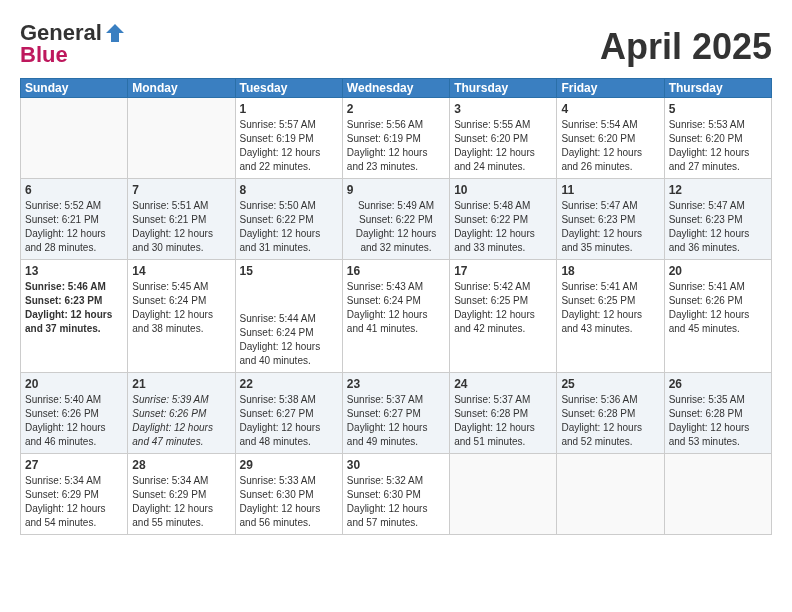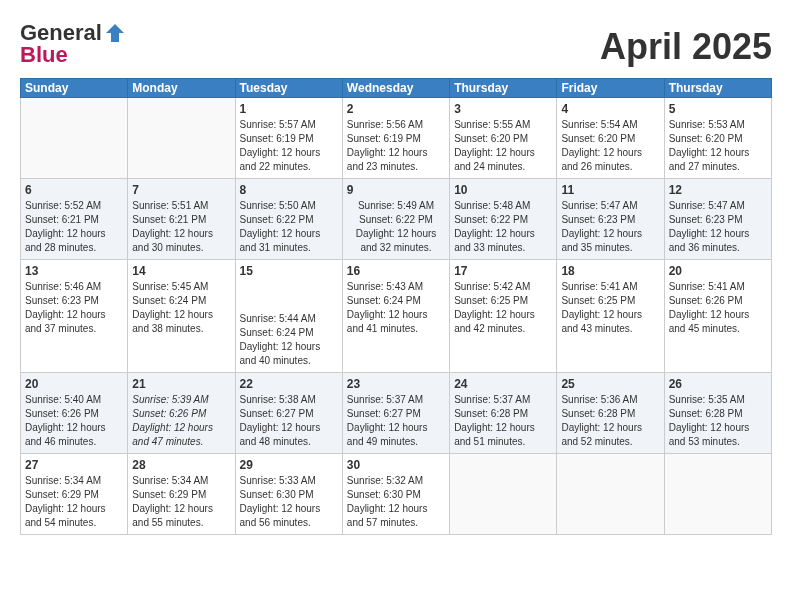--- a/index.html
+++ b/index.html
@@ -190,21 +190,21 @@
         <td>
           <span class="day-number">12</span>
           <div class="day-info" style="white-space: pre-line;">Sunrise: 5:47 AM
 Sunset: 6:23 PM
 Daylight: 12 hours and 36 minutes.</div>
         </td>
       </tr>
       <tr>
         <td>
           <span class="day-number">13</span>
-          <div class="day-info" style="white-space: pre-line;">Sunrise: 5:46 AM
+          <div class="day-info" style="white-space: pre-line; font-weight: bold;">Sunrise: 5:46 AM
 Sunset: 6:23 PM
 Daylight: 12 hours and 37 minutes.</div>
         </td>
         <td>
           <span class="day-number">14</span>
           <div class="day-info" style="white-space: pre-line;">Sunrise: 5:45 AM
 Sunset: 6:24 PM
 Daylight: 12 hours and 38 minutes.</div>
         </td>
         <td>

